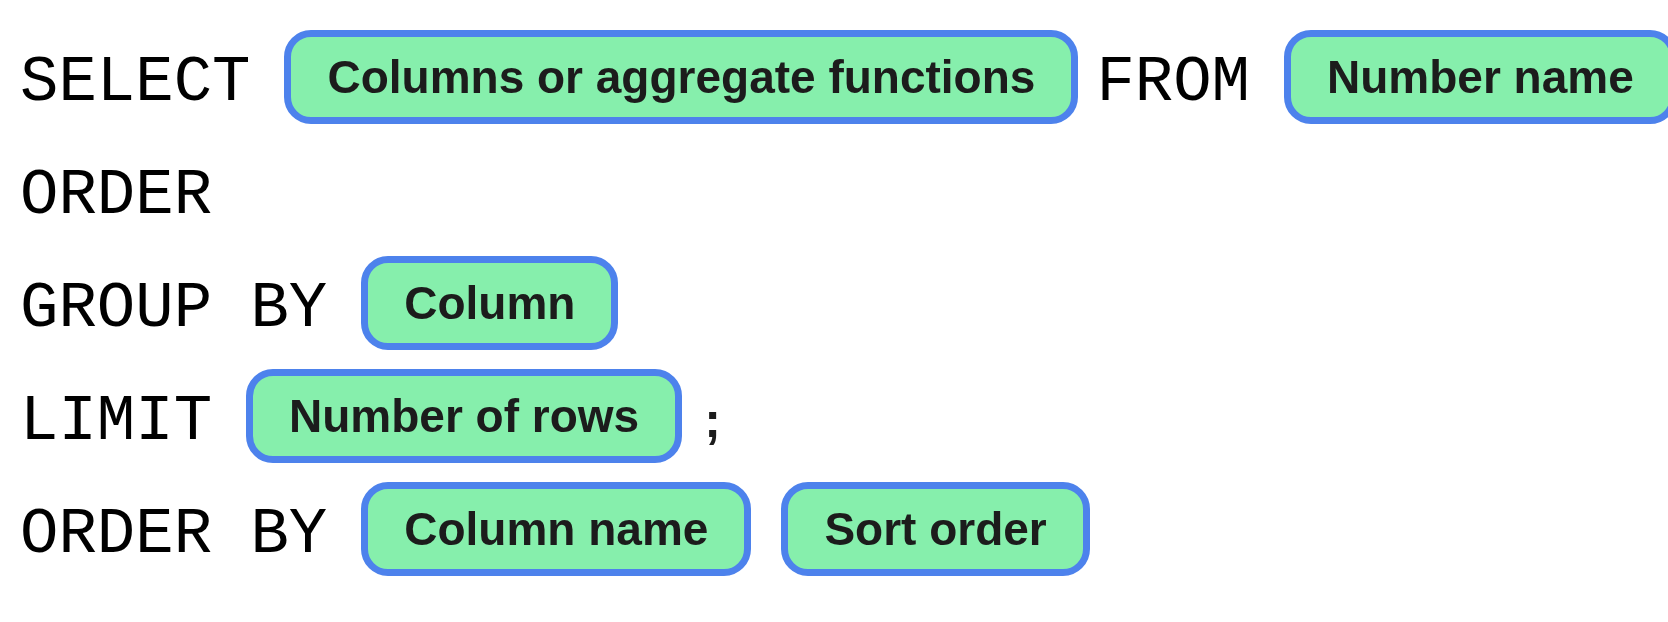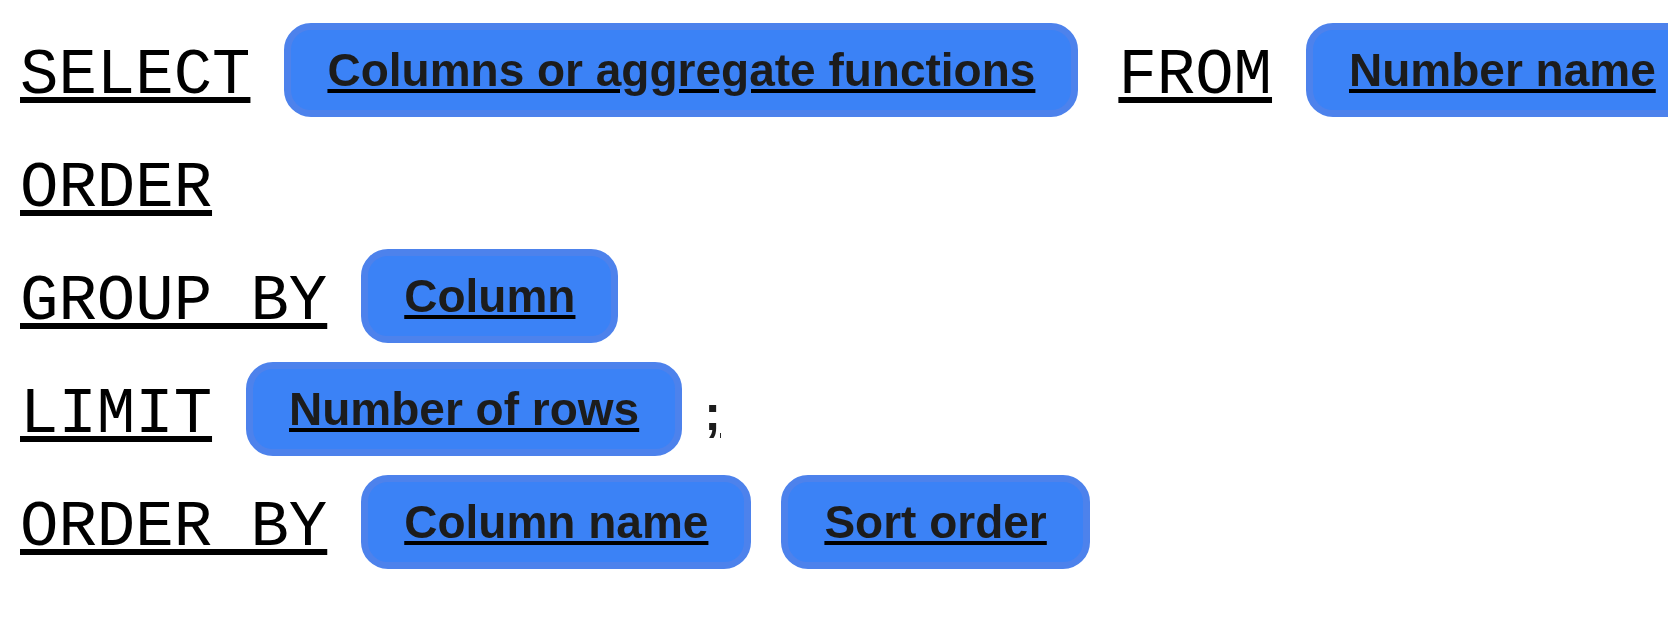--- a/index.html
+++ b/index.html
@@ -15,22 +15,21 @@
     background: var(--page-bg);
   }
   body {
     width: 1668px;
     height: 622px;
     overflow: hidden;
   }
   .diagram {
     width: 1668px;
     height: 554px;
-    padding: 23px 0 0 20px;
-    text-decoration: underline;
+    padding: 30px 0 0 20px;
   }
   .stmt-row {
     display: flex;
     align-items: center;
     height: 94px;
     margin-bottom: 19px;
     white-space: nowrap;
   }
   .kw {
     font-family: "Liberation Mono", "DejaVu Sans Mono", monospace;
@@ -42,29 +41,29 @@
   }
   .pill {
     display: inline-flex;
     align-items: center;
     justify-content: center;
     height: 94px;
     padding: 0 36px;
     margin-left: 34px;
     border: 7px solid var(--pill-border);
     border-radius: 27px;
-    background: #3b82f6;
+    background: #86efac;
     font-family: "Liberation Sans", "DejaVu Sans", sans-serif;
     font-weight: 600;
     font-size: 46px;
     line-height: 1;
     color: var(--pill-text);
   }
   .pill + .pill { margin-left: 30px; }
-  .kw.second { margin-left: 40px; }
+  .kw.second { margin-left: 18px; }
   .terminator {
     font-family: "Liberation Sans", "DejaVu Sans", sans-serif;
     font-weight: 700;
     font-size: 50px;
     line-height: 1;
     color: var(--pill-text);
     margin-left: 22px;
     transform: translateY(4px);
   }
 </style>

